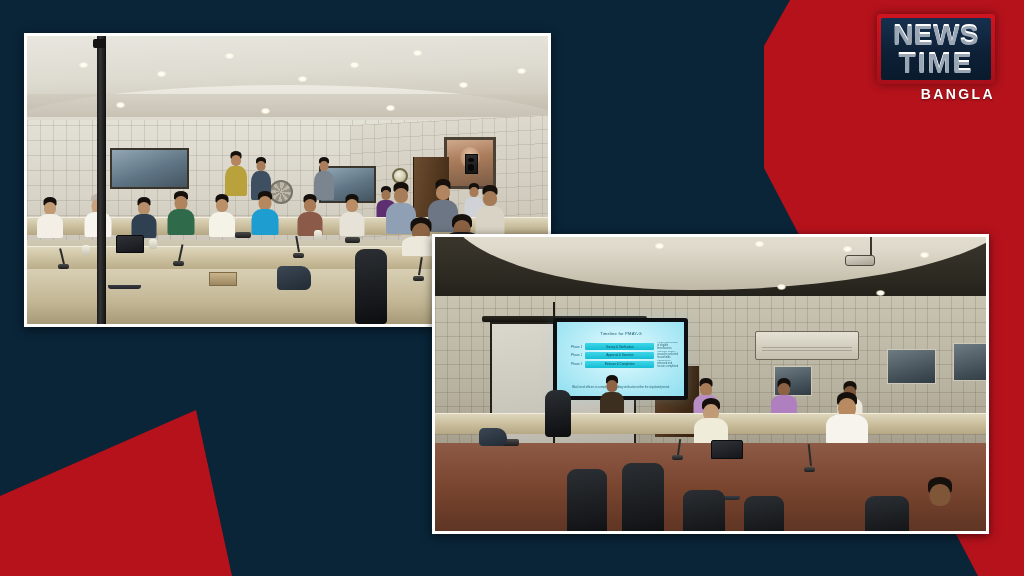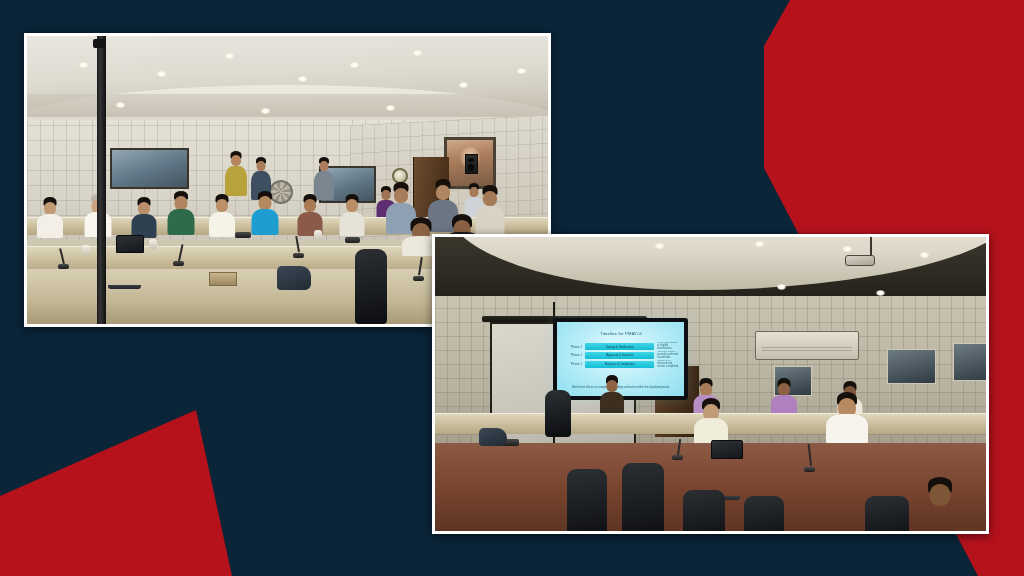--- a/index.html
+++ b/index.html
@@ -633,14 +633,23 @@
       <div class="chair" style="left:45%; top:86%; width:42px; height:18%;"></div>
       <div class="chair" style="left:56%; top:88%; width:40px; height:16%;"></div>
       <div class="chair" style="left:78%; top:88%; width:44px; height:16%;"></div>
       <div class="person" style="left:88%; top:83%; width:40px; height:18%;">
         <div class="hair" style="width:24px;height:16px;"></div>
         <div class="head" style="width:21px;height:22px;background:#7f5738;top:3px;"></div>
       </div>
     </div>
   </div>
 
+  <div id="logo">
+    <div class="logo-card">
+      <div class="logo-inner">
+        <div class="logo-news">NEWS</div>
+        <div class="logo-time">TIME</div>
+      </div>
+    </div>
+    <div class="logo-bangla">BANGLA</div>
+  </div>
 
 </div>
 
 </body></html>

